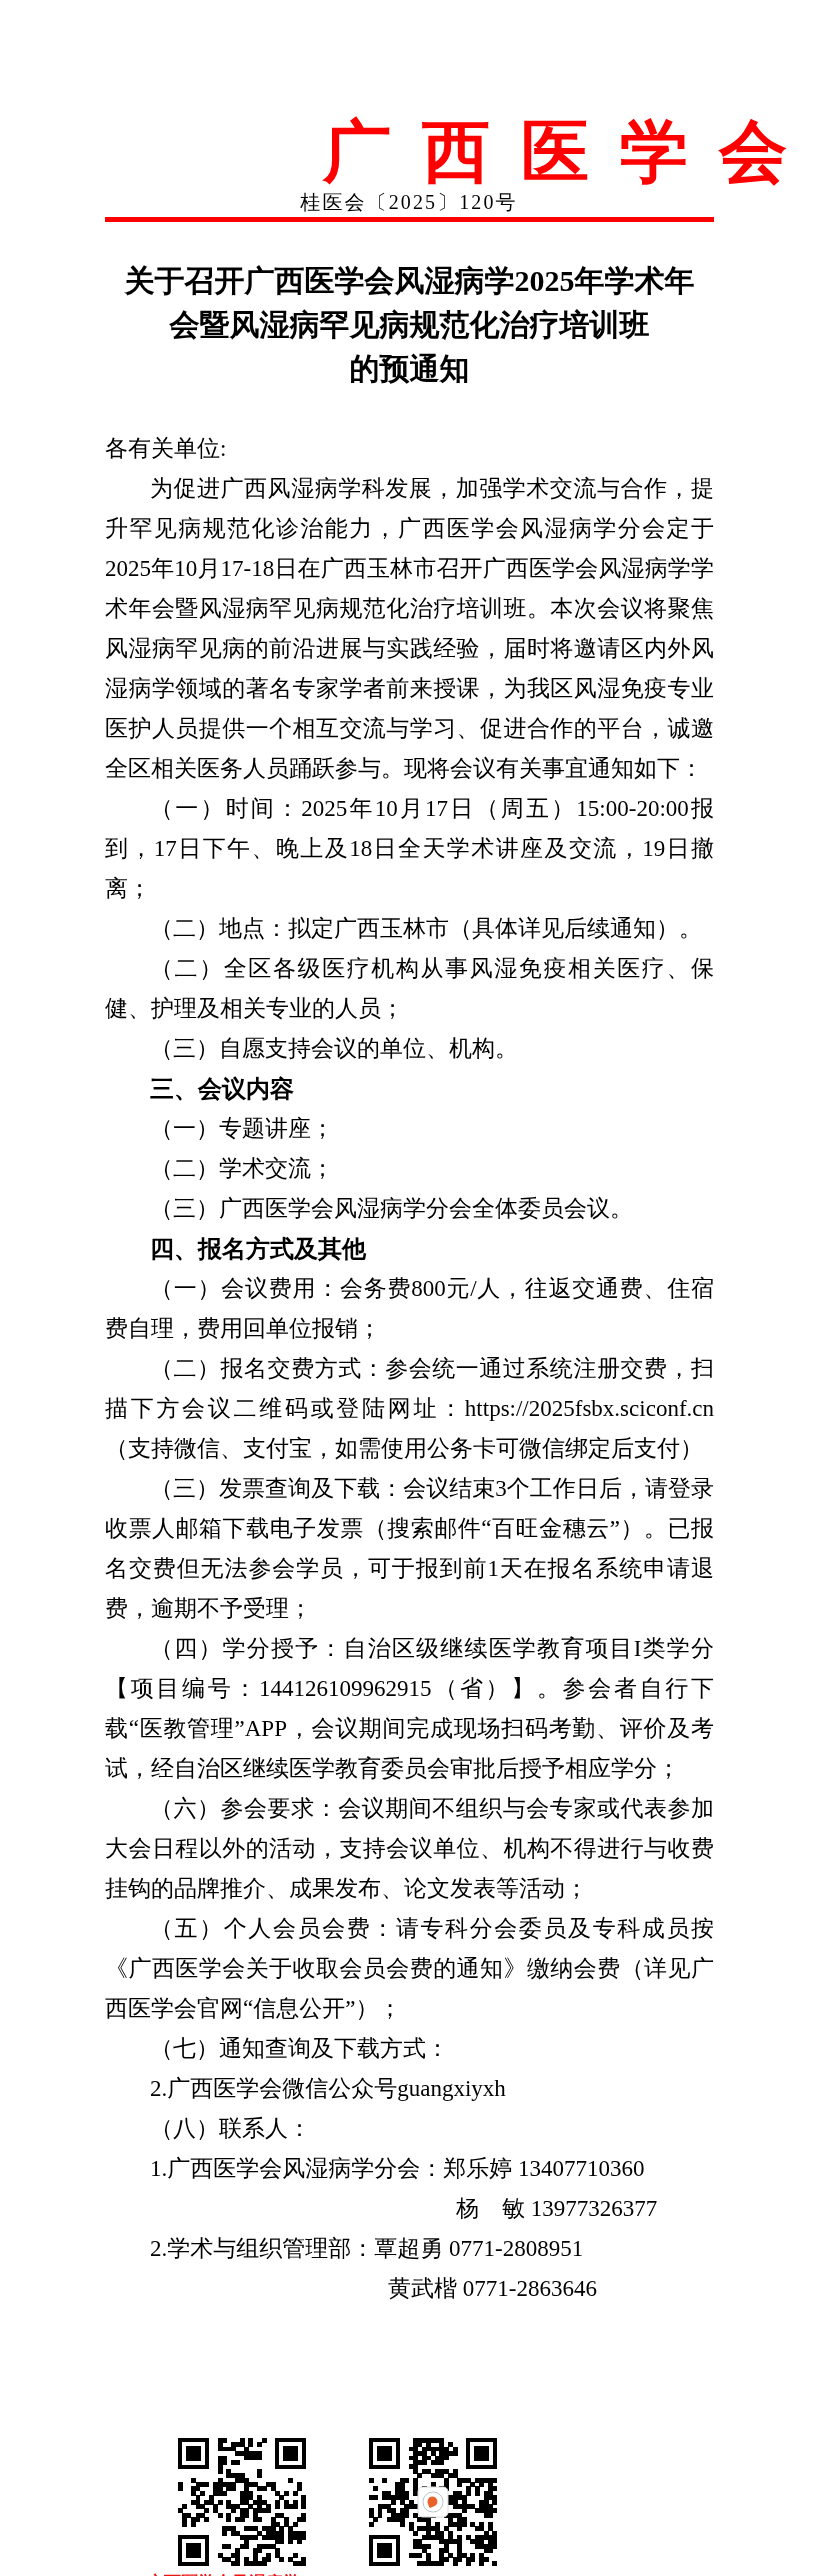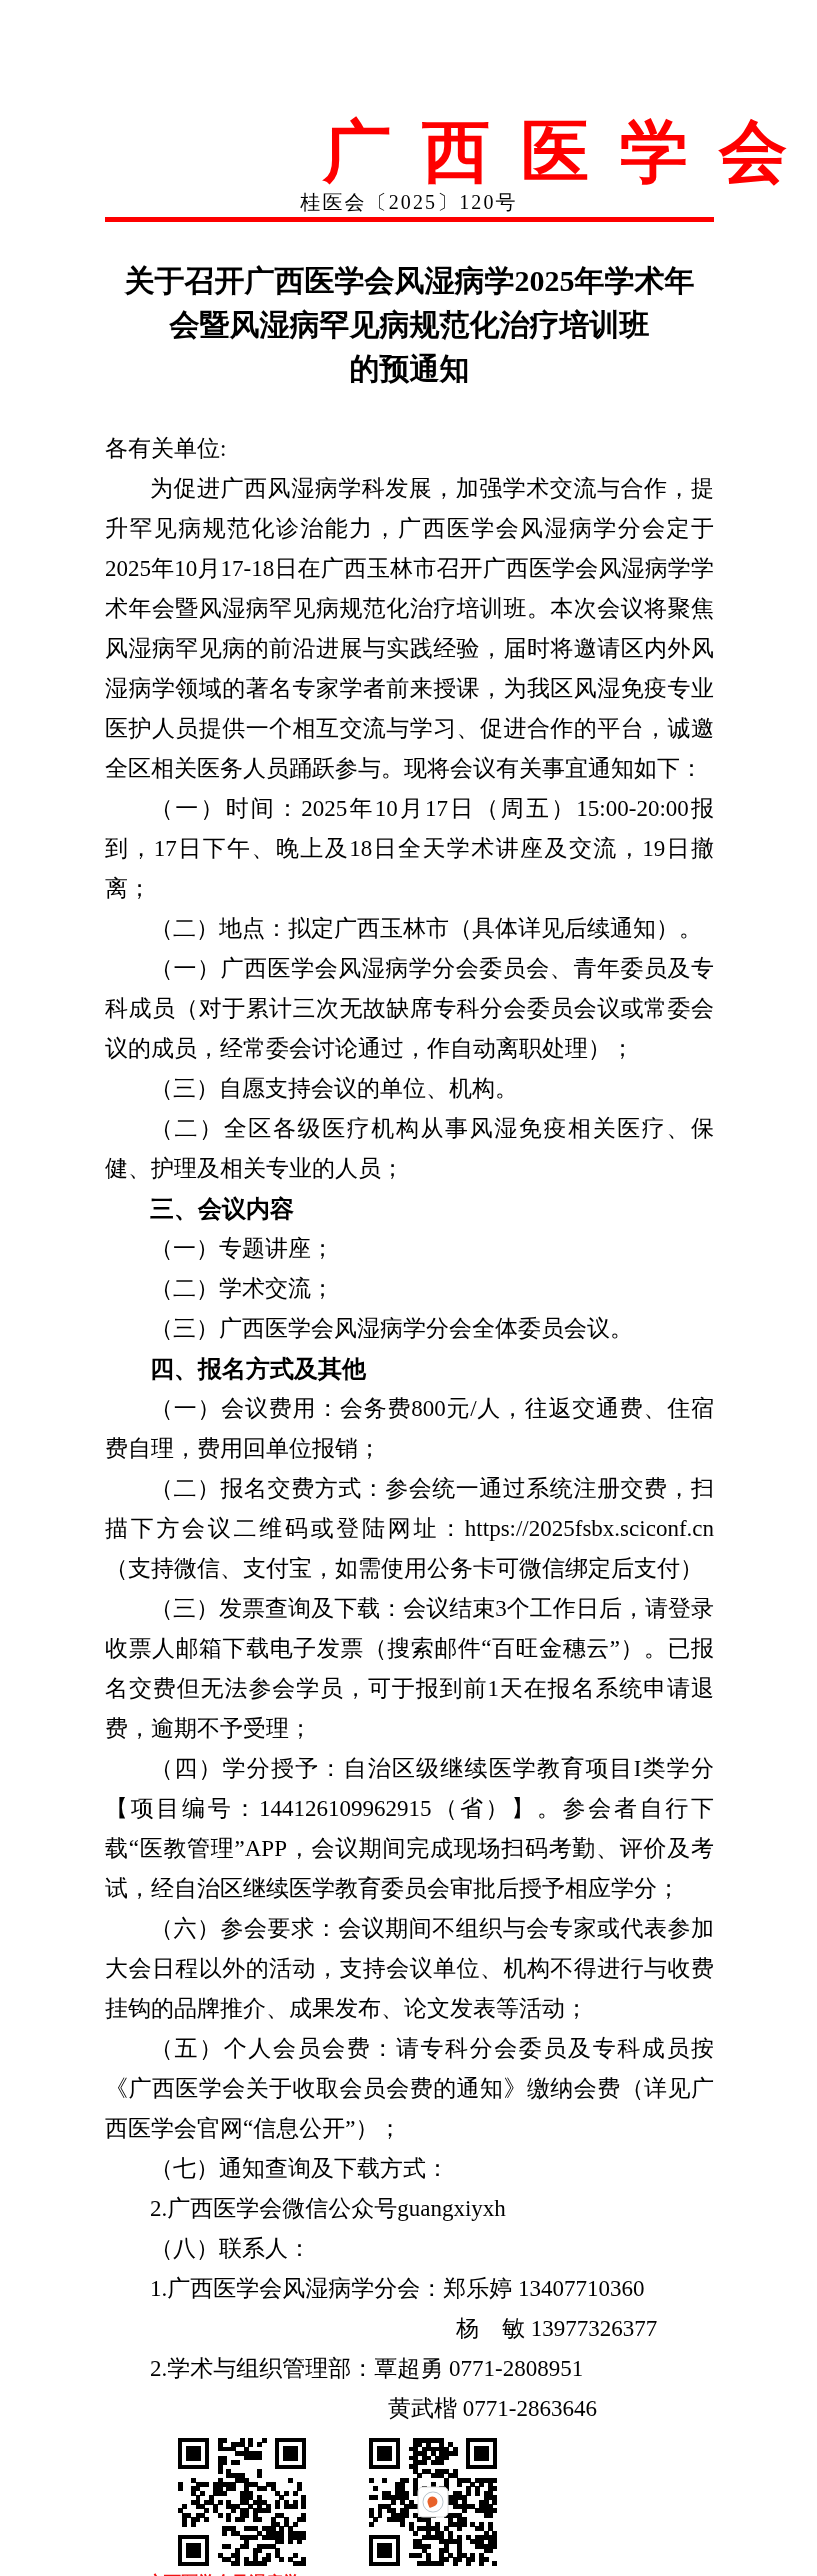--- a/index.html
+++ b/index.html
@@ -100,23 +100,22 @@
     <div>会暨风湿病罕见病规范化治疗培训班</div>
     <div>的预通知</div>
   </div>
 
   <div class="body-area">
     <div class="salutation">各有关单位:</div>
     <div>
         <div class="blk p">为促进广西风湿病学科发展，加强学术交流与合作，提升罕见病规范化诊治能力，广西医学会风湿病学分会定于2025年10月17-18日在广西玉林市召开广西医学会风湿病学学术年会暨风湿病罕见病规范化治疗培训班。本次会议将聚焦风湿病罕见病的前沿进展与实践经验，届时将邀请区内外风湿病学领域的著名专家学者前来授课，为我区风湿免疫专业医护人员提供一个相互交流与学习、促进合作的平台，诚邀全区相关医务人员踊跃参与。现将会议有关事宜通知如下：</div>
         <div class="blk p">（一）时间：2025年10月17日（周五）15:00-20:00报到，17日下午、晚上及18日全天学术讲座及交流，19日撤离；</div>
         <div class="blk p">（二）地点：拟定广西玉林市（具体详见后续通知）。</div>
-        <div class="blk p">（一）广西医学会风湿病学分会委员会、青年委员及专科成员（对于累计三次无故缺席专科分会委员会议或常委会议的成员，经常委会讨论通过，作自动离职处理）；</div>
+        <div class="blk p">（二）全区各级医疗机构从事风湿免疫相关医疗、保健、护理及相关专业的人员；</div>
         <div class="blk p">（三）自愿支持会议的单位、机构。</div>
-        <div class="blk p">（二）全区各级医疗机构从事风湿免疫相关医疗、保健、护理及相关专业的人员；</div>
         <div class="blk h">三、会议内容</div>
         <div class="blk p">（一）专题讲座；</div>
         <div class="blk p">（二）学术交流；</div>
         <div class="blk p">（三）广西医学会风湿病学分会全体委员会议。</div>
         <div class="blk h">四、报名方式及其他</div>
         <div class="blk p">（一）会议费用：会务费800元/人，往返交通费、住宿费自理，费用回单位报销；</div>
         <div class="blk p">（二）报名交费方式：参会统一通过系统注册交费，扫描下方会议二维码或登陆网址：https://2025fsbx.sciconf.cn（支持微信、支付宝，如需使用公务卡可微信绑定后支付）</div>
         <div class="blk p">（三）发票查询及下载：会议结束3个工作日后，请登录收票人邮箱下载电子发票（搜索邮件“百旺金穗云”）。已报名交费但无法参会学员，可于报到前1天在报名系统申请退费，逾期不予受理；</div>
         <div class="blk p">（四）学分授予：自治区级继续医学教育项目I类学分【项目编号：144126109962915（省）】。参会者自行下载“医教管理”APP，会议期间完成现场扫码考勤、评价及考试，经自治区继续医学教育委员会审批后授予相应学分；</div>
         <div class="blk p">（六）参会要求：会议期间不组织与会专家或代表参加大会日程以外的活动，支持会议单位、机构不得进行与收费挂钩的品牌推介、成果发布、论文发表等活动；</div>

